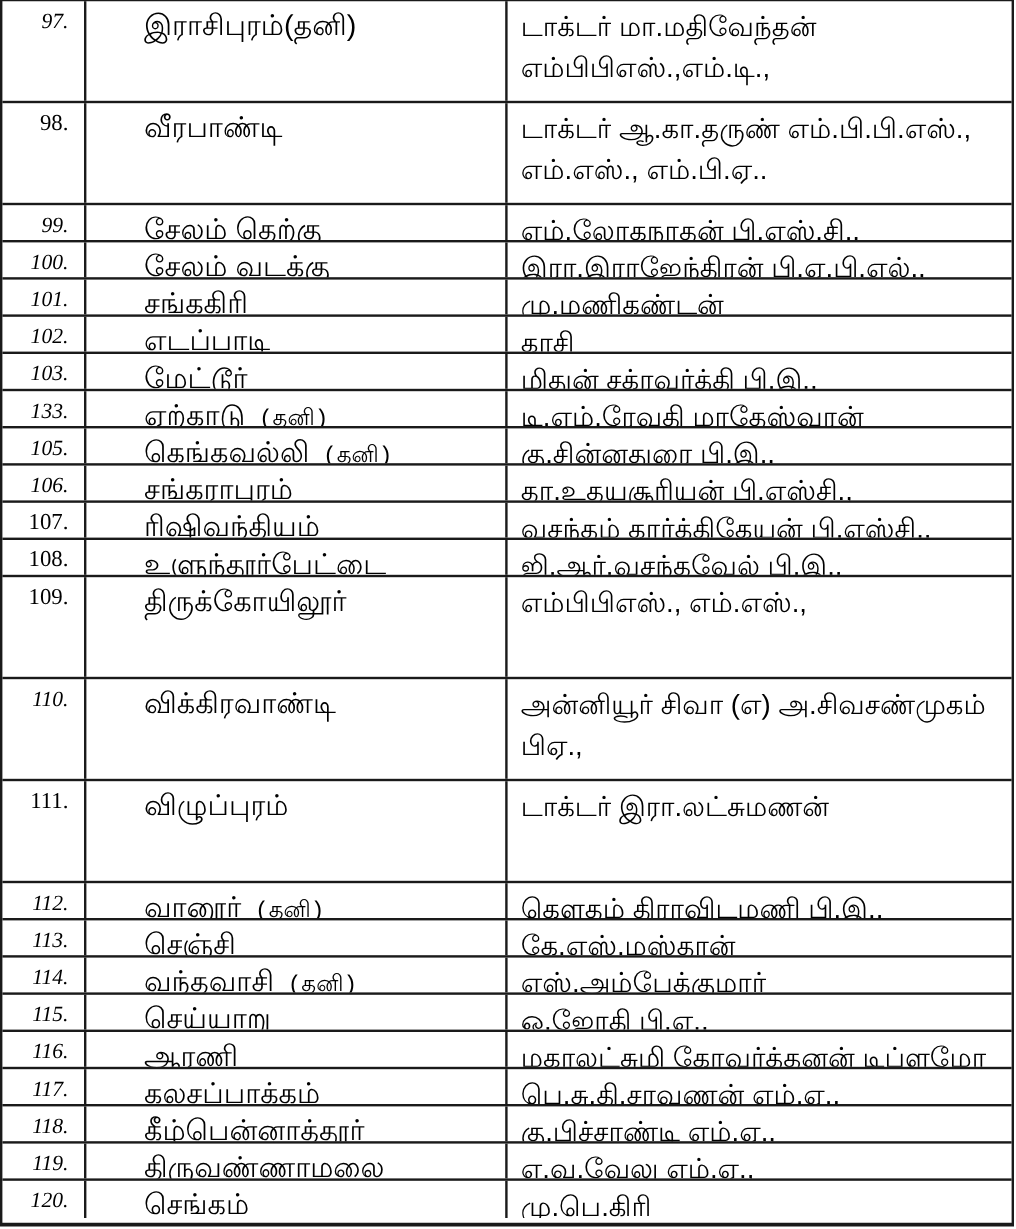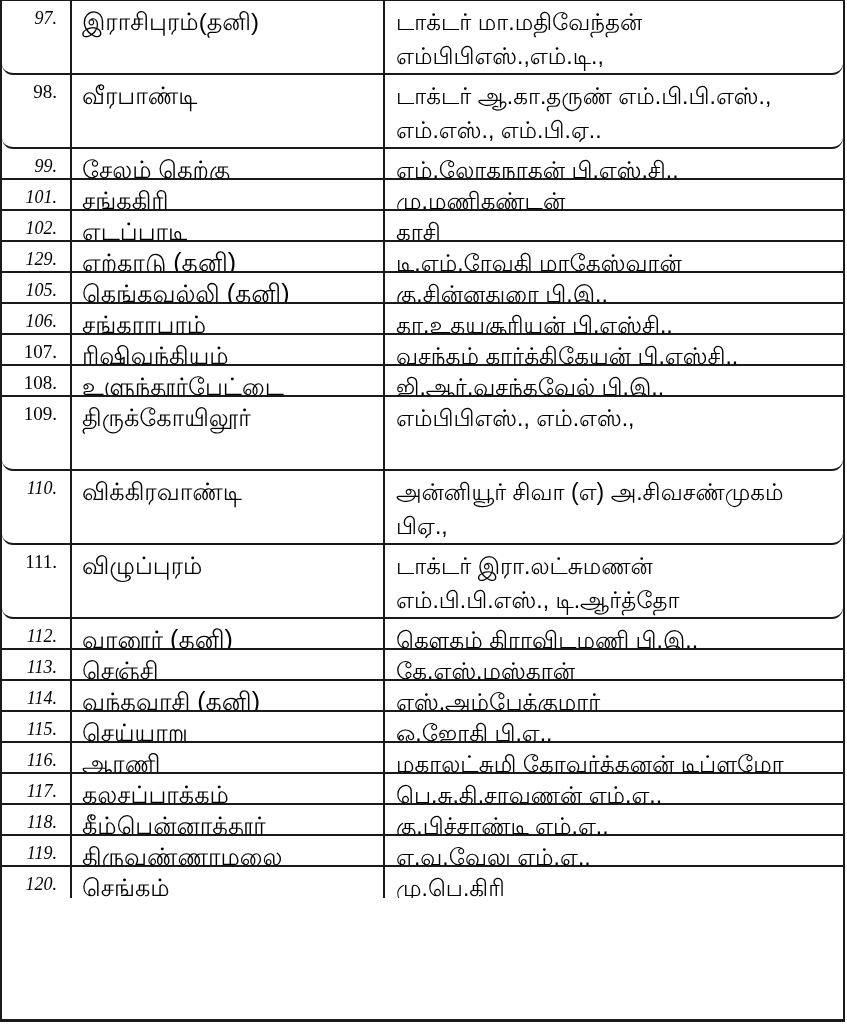--- a/index.html
+++ b/index.html
@@ -33,21 +33,21 @@
     display:flex;
     flex-direction:column;
   }
   .row{
     display:flex;
     height:31px;
     border-bottom:2px solid var(--border);
     box-sizing:border-box;
     flex:none;
   }
-  .row.tall{height:74px;border-radius:11px;}
+  .row.tall{height:85px;}
   .row:last-child{border-bottom:none;justify-content:center;}
   .c1{
     width:70px;
     flex:none;
     border-right:2px solid var(--border);
     box-sizing:border-box;
     text-align:right;
     padding:7px 13px 0 2px;
     font-family:"Liberation Serif", serif;
     font-size:19px;
@@ -57,22 +57,23 @@
   .c2{
     width:313px;
     flex:none;
     border-right:2px solid var(--border);
     box-sizing:border-box;
     padding:4px 6px 16px 10px;
     font-size:24px;
     line-height:33px;
     white-space:nowrap;
     overflow:hidden;
-  }
-  .c2 .tag{font-size:25px;}
+    margin-left:38px;
+  }
+  .c2 .tag{font-size:19px;font-family:Liberation Mono, monospace;}
   .c3{
     flex:1;
     padding:4px 6px 0 11px;
     font-size:23px;
     line-height:34px;
     overflow:hidden;
   }
   .cand-line{white-space:nowrap;}
 </style>
 </head>
@@ -111,20 +112,31 @@
       <span class="num italic">99.</span>
     </div>
     <div class="c2">
       <span>சேலம் தெற்கு</span>
     </div>
     <div class="c3">
           <div class="cand-line">எம்.லோகநாதன் பி.எஸ்.சி.,</div>
         </div>
   </div>
 
+  <div class="row">
+    <div class="c1">
+      <span class="num italic">100.</span>
+    </div>
+    <div class="c2">
+      <span>சேலம் வடக்கு</span>
+    </div>
+    <div class="c3">
+          <div class="cand-line">இரா.இராஜேந்திரன் பி.ஏ.பி.எல்.,</div>
+        </div>
+  </div>
 
   <div class="row">
     <div class="c1">
       <span class="num italic">101.</span>
     </div>
     <div class="c2">
       <span>சங்ககிரி</span>
     </div>
     <div class="c3">
           <div class="cand-line">மு.மணிகண்டன்</div>
@@ -136,24 +148,35 @@
       <span class="num italic">102.</span>
     </div>
     <div class="c2">
       <span>எடப்பாடி</span>
     </div>
     <div class="c3">
           <div class="cand-line">காசி</div>
         </div>
   </div>
 
-
-  <div class="row">
-    <div class="c1">
-      <span class="num italic">129.</span>
+  <div class="row">
+    <div class="c1">
+      <span class="num italic">103.</span>
+    </div>
+    <div class="c2">
+      <span>மேட்டூர்</span>
+    </div>
+    <div class="c3">
+          <div class="cand-line">மிதுன் சக்ரவர்த்தி பி.இ.,</div>
+        </div>
+  </div>
+
+  <div class="row">
+    <div class="c1">
+      <span class="num italic">133.</span>
     </div>
     <div class="c2">
       <span>ஏற்காடு</span><span class="tag"> (தனி)</span>
     </div>
     <div class="c3">
           <div class="cand-line">டி.எம்.ரேவதி மாதேஸ்வரன்</div>
         </div>
   </div>
 
   <div class="row">
@@ -231,21 +254,20 @@
 
   <div class="row tall">
     <div class="c1">
       <span class="num">111.</span>
     </div>
     <div class="c2">
       <span>விழுப்புரம்</span>
     </div>
     <div class="c3">
           <div class="cand-line">டாக்டர் இரா.லட்சுமணன்</div>
-          <div class="cand-line">எம்.பி.பி.எஸ்., டி.ஆர்த்தோ</div>
         </div>
   </div>
 
   <div class="row">
     <div class="c1">
       <span class="num italic">112.</span>
     </div>
     <div class="c2">
       <span>வானூர்</span><span class="tag"> (தனி)</span>
     </div>

